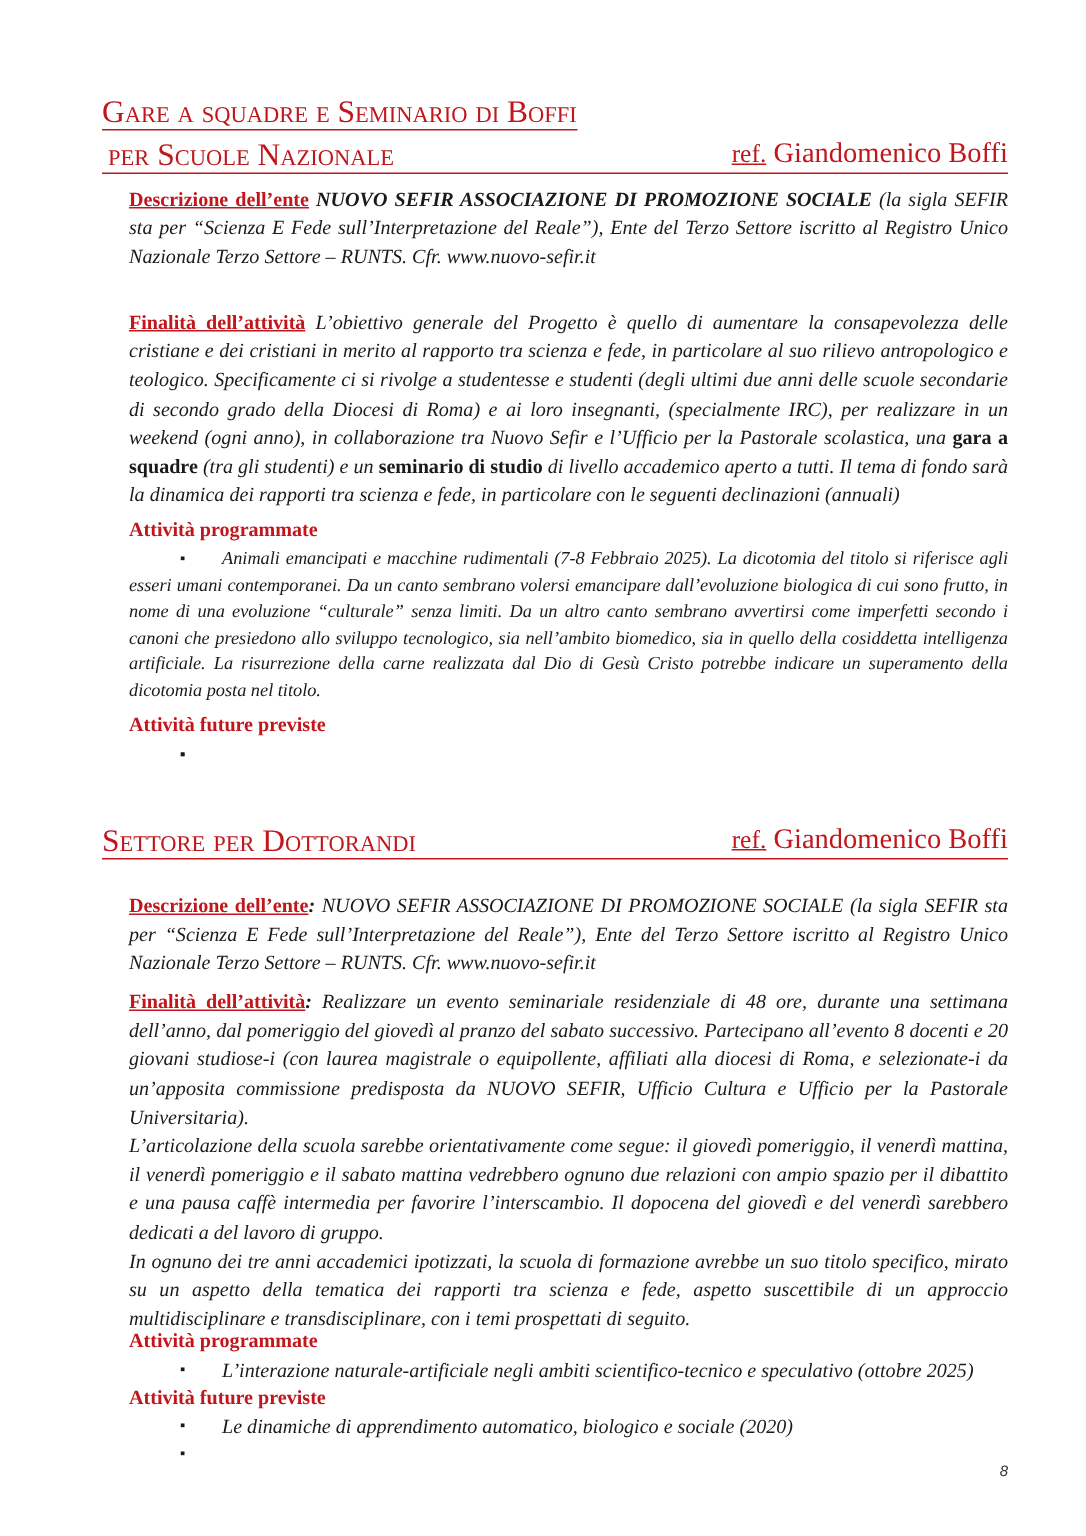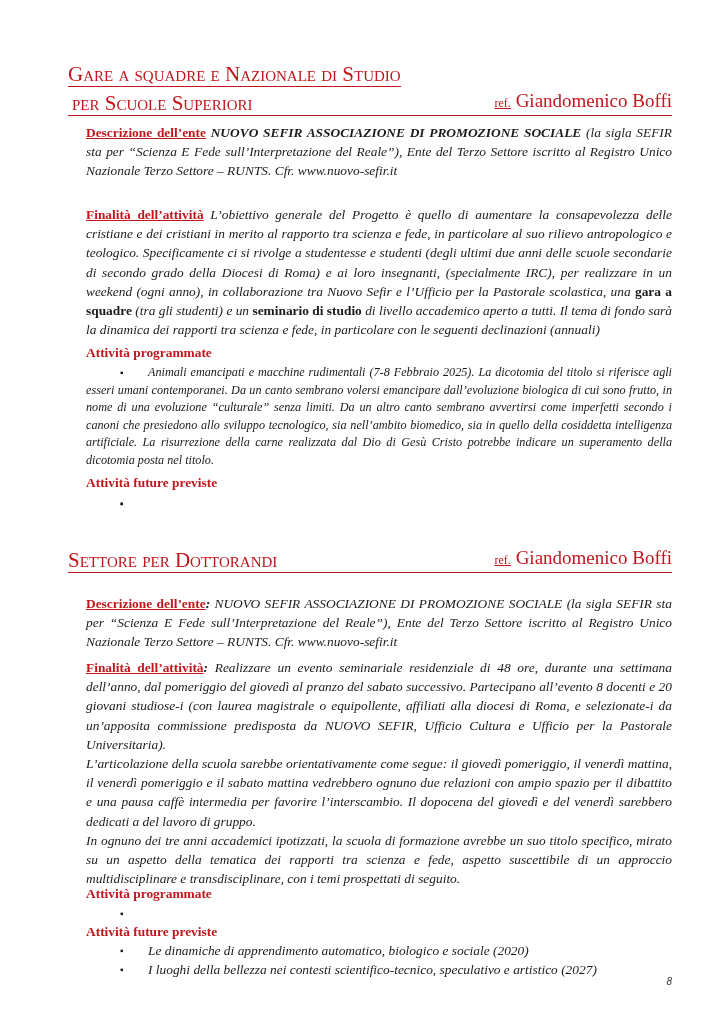--- a/index.html
+++ b/index.html
@@ -4,21 +4,21 @@
   <style>
     html, body { margin: 0; padding: 0; background: #ffffff; }
     body { width: 724px; height: 1024px; position: relative; overflow: hidden;
            font-family: "Liberation Serif", "DejaVu Serif", serif; color: #1a1a1a; }
     .page { position: absolute; left: 0; top: 0; width: 724px; height: 1024px; }
 
     .sec-title { position: absolute; left: 68px; width: 604px; color: #c0161c;
                  font-variant: small-caps; font-size: 21px; line-height: 24px; }
     .sec-title .line { display: block; border-bottom: 1.5px solid #c0161c; white-space: nowrap; position: relative; }
     .sec-title .ref { position: absolute; right: 0; bottom: 0; font-variant: normal; font-size: 19px; }
-    .sec-title .ref small { font-size: 12px; text-decoration: underline; }
+    .sec-title .ref small { font-size: 17px; text-decoration: underline; }
 
     .block { position: absolute; left: 86px; width: 586px; font-size: 13.4px; line-height: 19.2px;
              text-align: justify; font-style: italic; }
     .label { color: #c0161c; text-decoration: underline; font-style: normal; font-weight: bold; }
     .strong { font-weight: bold; font-style: normal; }
     .upper-bold { font-weight: bold; }
     .para { margin: 0; }
 
     .sub-label { position: absolute; left: 86px; color: #c0161c; 
                  font-weight: bold; font-size: 13.4px; line-height: 18px; }
@@ -31,23 +31,23 @@
 
     .page-num { position: absolute; right: 52px; top: 976px; font-size: 10px; font-style: italic;
                 font-family: "Liberation Sans", sans-serif; color: #333; }
   </style>
 </head>
 <body>
 
 <div class="page">
 
   <div class="sec-title" style="top:62px;">
-    <span class="line" style="display:inline-block;">Gare a squadre e Nazionale di Studio</span>
+    <span class="line" style="display:inline-block;">Gare a squadre e Seminario di Boffi</span>
     <span class="line" style="margin-top:4px;">
-      <span style="padding-left:4px;">per Scuole Superiori</span>
+      <span style="padding-left:4px;">per Scuole Nazionale</span>
       <span class="ref"><small>ref.</small> <span>Giandomenico Boffi</span></span>
     </span>
   </div>
 
   <div class="block" style="top:123px;">
     <span class="label">Descrizione dell’ente</span>
     <span class="upper-bold">NUOVO SEFIR ASSOCIAZIONE DI PROMOZIONE SOCIALE</span><span> (la sigla SEFIR sta per “Scienza E Fede sull’Interpretazione del Reale”), Ente del Terzo Settore iscritto al Registro Unico Nazionale Terzo Settore – RUNTS. Cfr. www.nuovo-sefir.it</span>
   </div>
 
   <div class="block" style="top:205px;">
@@ -77,23 +77,23 @@
   </div>
 
   <div class="block" style="top:658px;">
     <p class="para"><span class="label">Finalità dell’attività</span><span class="upper-bold">: </span><span>Realizzare un evento seminariale residenziale di 48 ore, durante una settimana dell’anno, dal pomeriggio del giovedì al pranzo del sabato successivo. Partecipano all’evento 8 docenti e 20 giovani studiose-i (con laurea magistrale o equipollente, affiliati alla diocesi di Roma, e selezionate-i da un’apposita commissione predisposta da NUOVO SEFIR, Ufficio Cultura e Ufficio per la Pastorale Universitaria).</span></p>
     <p class="para">L’articolazione della scuola sarebbe orientativamente come segue: il giovedì pomeriggio, il venerdì mattina, il venerdì pomeriggio e il sabato mattina vedrebbero ognuno due relazioni con ampio spazio per il dibattito e una pausa caffè intermedia per favorire l’interscambio. Il dopocena del giovedì e del venerdì sarebbero dedicati a del lavoro di gruppo.</p>
     <p class="para">In ognuno dei tre anni accademici ipotizzati, la scuola di formazione avrebbe un suo titolo specifico, mirato su un aspetto della tematica dei rapporti tra scienza e fede, aspetto suscettibile di un approccio multidisciplinare e transdisciplinare, con i temi prospettati di seguito.</p>
   </div>
 
   <div class="sub-label" style="top:885px;">Attività programmate</div>
   <ul class="list" style="top:904px;">
-    <li><span class="bullet">▪</span></li>
+    <li><span class="bullet">▪</span><span>L’interazione naturale-artificiale negli ambiti scientifico-tecnico e speculativo (ottobre 2025)</span></li>
   </ul>
 
   <div class="sub-label" style="top:923px;">Attività future previste</div>
   <ul class="list" style="top:941px;">
     <li><span class="bullet">▪</span><span>Le dinamiche di apprendimento automatico, biologico e sociale (2020)</span></li>
-    <li><span class="bullet">▪</span><span>I luoghi della bellezza nei contesti scientifico-tecnico, speculativo e artistico (2027)</span></li>
+    <li><span class="bullet">▪</span></li>
   </ul>
 
   <div class="page-num">8</div>
 </div>
 
 </body></html>

